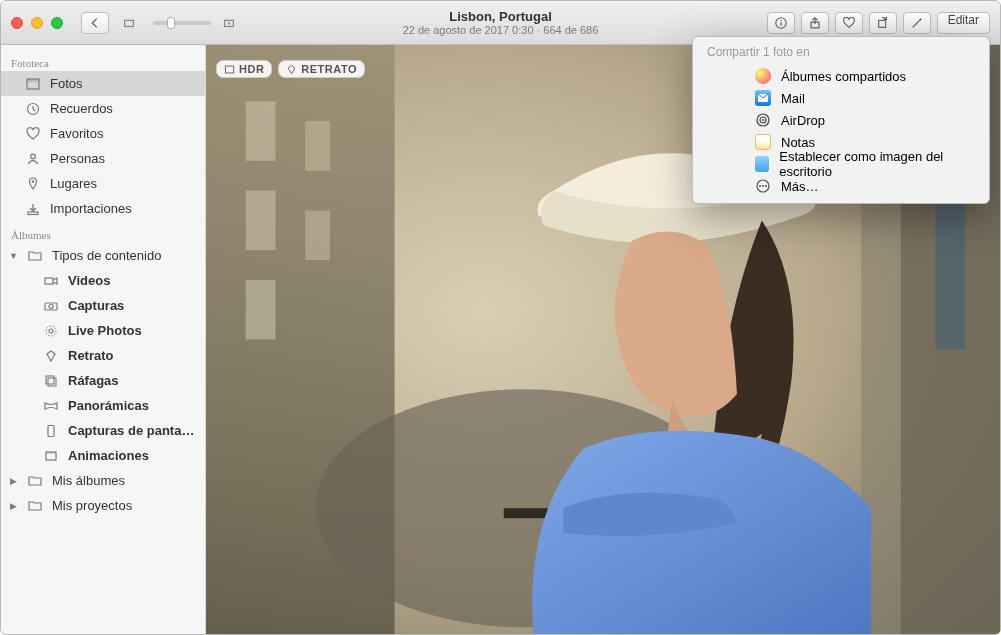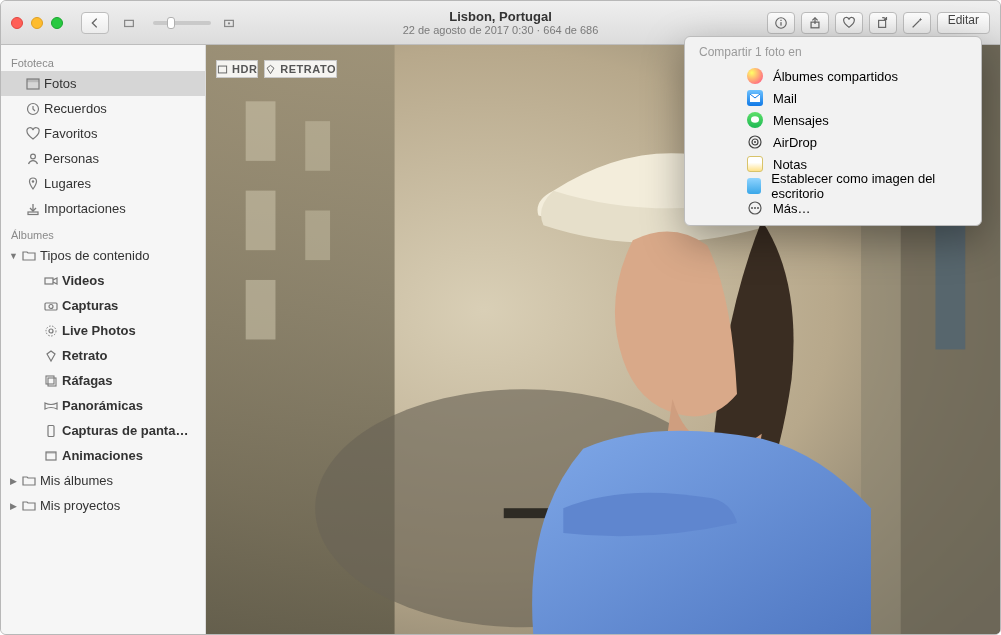--- a/index.html
+++ b/index.html
@@ -23,37 +23,37 @@
 
   .title-center { position: absolute; left: 0; right: 0; text-align: center; pointer-events: none; }
   .title-center .t1 { font-size: 13px; font-weight: 600; color: #333; }
   .title-center .t2 { font-size: 11px; color: #7a7a7a; }
 
   .toolbar-right { margin-left: auto; display: flex; align-items: center; }
 
   
   .body { flex: 1; display: flex; min-height: 0; }
   .sidebar { width: 205px; background: #f6f6f6; border-right: 1px solid #dcdcdc; padding-top: 4px; font-size: 13px; color: #333; overflow-y: auto; }
-  .section-label { font-size: 11px; color: #8a8a8a; padding: 8px 10px 2px; text-transform: none; }
-  .side-item { display: flex; align-items: center; height: 25px; padding: 0 8px 0 24px; gap: 3px; }
+  .section-label { font-size: 11px; color: #8a8a8a; padding: 8px 10px 2px; text-transform: none; font-family: Liberation Serif, serif; }
+  .side-item { display: flex; align-items: center; height: 25px; padding: 0 8px 0 24px; gap: 9px; }
   .side-item.selected { background: #d6d6d6; }
   .side-item .disc { width: 9px; text-align: center; color: #7a7a7a; font-size: 9px; margin-left: -16px; margin-right: 0; }
   .side-item .ico { width: 16px; height: 16px; display: inline-flex; align-items: center; justify-content: center; color: #6f6f6f; }
   .side-item.sub { padding-left: 42px; font-weight: bold; }
   .side-item .label { white-space: nowrap; overflow: hidden; text-overflow: ellipsis; }
 
   .content { flex: 1; position: relative; background: #000; }
   .photo { position: absolute; inset: 0; }
   .photo svg { width: 100%; height: 100%; display: block; }
 
   .badge-row { position: absolute; top: 15px; left: 10px; display: flex; gap: 6px; }
-  .badge { background: rgba(255,255,255,.9); border: 1px solid #c9c9c9; border-radius: 0; font-size: 11px; font-weight: 600; color: #555; padding: 2px 0; letter-spacing: .5px; display: flex; align-items: center; gap: 4px; }
+  .badge { background: rgba(255,255,255,.9); border: 1px solid #c9c9c9; border-radius: 7px; font-size: 11px; font-weight: 600; color: #555; padding: 2px 7px; letter-spacing: .5px; display: flex; align-items: center; gap: 4px; }
 
   
-  .share-menu { position: absolute; top: 35px; right: 18px; width: 298px; background: #f2f2f2; border: 1px solid #bcbcbc; border-radius: 6px; box-shadow: 0 14px 40px rgba(0,0,0,.35); padding: 4px 0 6px; font-size: 13px; z-index: 10; }
+  .share-menu { position: absolute; top: 35px; right: 10px; width: 298px; background: #f2f2f2; border: 1px solid #bcbcbc; border-radius: 6px; box-shadow: 0 14px 40px rgba(0,0,0,.35); padding: 4px 0 6px; font-size: 13px; z-index: 10; }
   .share-menu::before { content: ""; position: absolute; top: -7px; right: 268px;  }
   .share-header { color: #9a9a9a; font-size: 12px; padding: 4px 14px 6px; }
   .share-item { display: flex; align-items: center; gap: 10px; padding: 3px 14px; height: 22px; margin-left: 48px; }
   .share-item .sico { width: 16px; height: 16px; display: inline-flex; align-items: center; justify-content: center; }
   .share-item .sico.round { border-radius: 50%; }
   .share-item .sico.sq { border-radius: 3px; }
 
   .editar { height: 22px; padding: 0 10px; border: 1px solid #bdbdbd; border-radius: 4px; background: linear-gradient(#fdfdfd,#ececec); font-size: 12px; color: #444; }
 </style>
 </head>
@@ -366,28 +366,20 @@
     <div class="share-item">
       <span class="sico sq" style="background:linear-gradient(#6ec2ff,#1079e6);">
         <svg width="10" height="8" viewBox="0 0 10 8">
             <rect width="10" height="8" fill="#fff"></rect>
             <path d="M0 0l5 4 5-4" fill="none" stroke="#1079e6" stroke-width="1"></path>
           </svg>
       </span>
       <span>Mail</span>
     </div>
     <div class="share-item">
-      <span class="sico round" style="background:linear-gradient(#5fe06a,#1db954);">
-        <svg width="10" height="10" viewBox="0 0 10 10">
-            <ellipse cx="5" cy="4.5" rx="4" ry="3.2" fill="#fff"></ellipse>
-          </svg>
-      </span>
-      <span>Mensajes</span>
-    </div>
-    <div class="share-item">
       <span class="sico round">
         <svg width="16" height="16" viewBox="0 0 16 16">
             <circle cx="8" cy="8" r="6" fill="none" stroke="#444" stroke-width="1.2"></circle>
             <circle cx="8" cy="8" r="3" fill="none" stroke="#444" stroke-width="1.2"></circle>
             <circle cx="8" cy="8" r="1" fill="#444"></circle>
           </svg>
       </span>
       <span>AirDrop</span>
     </div>
     <div class="share-item">

